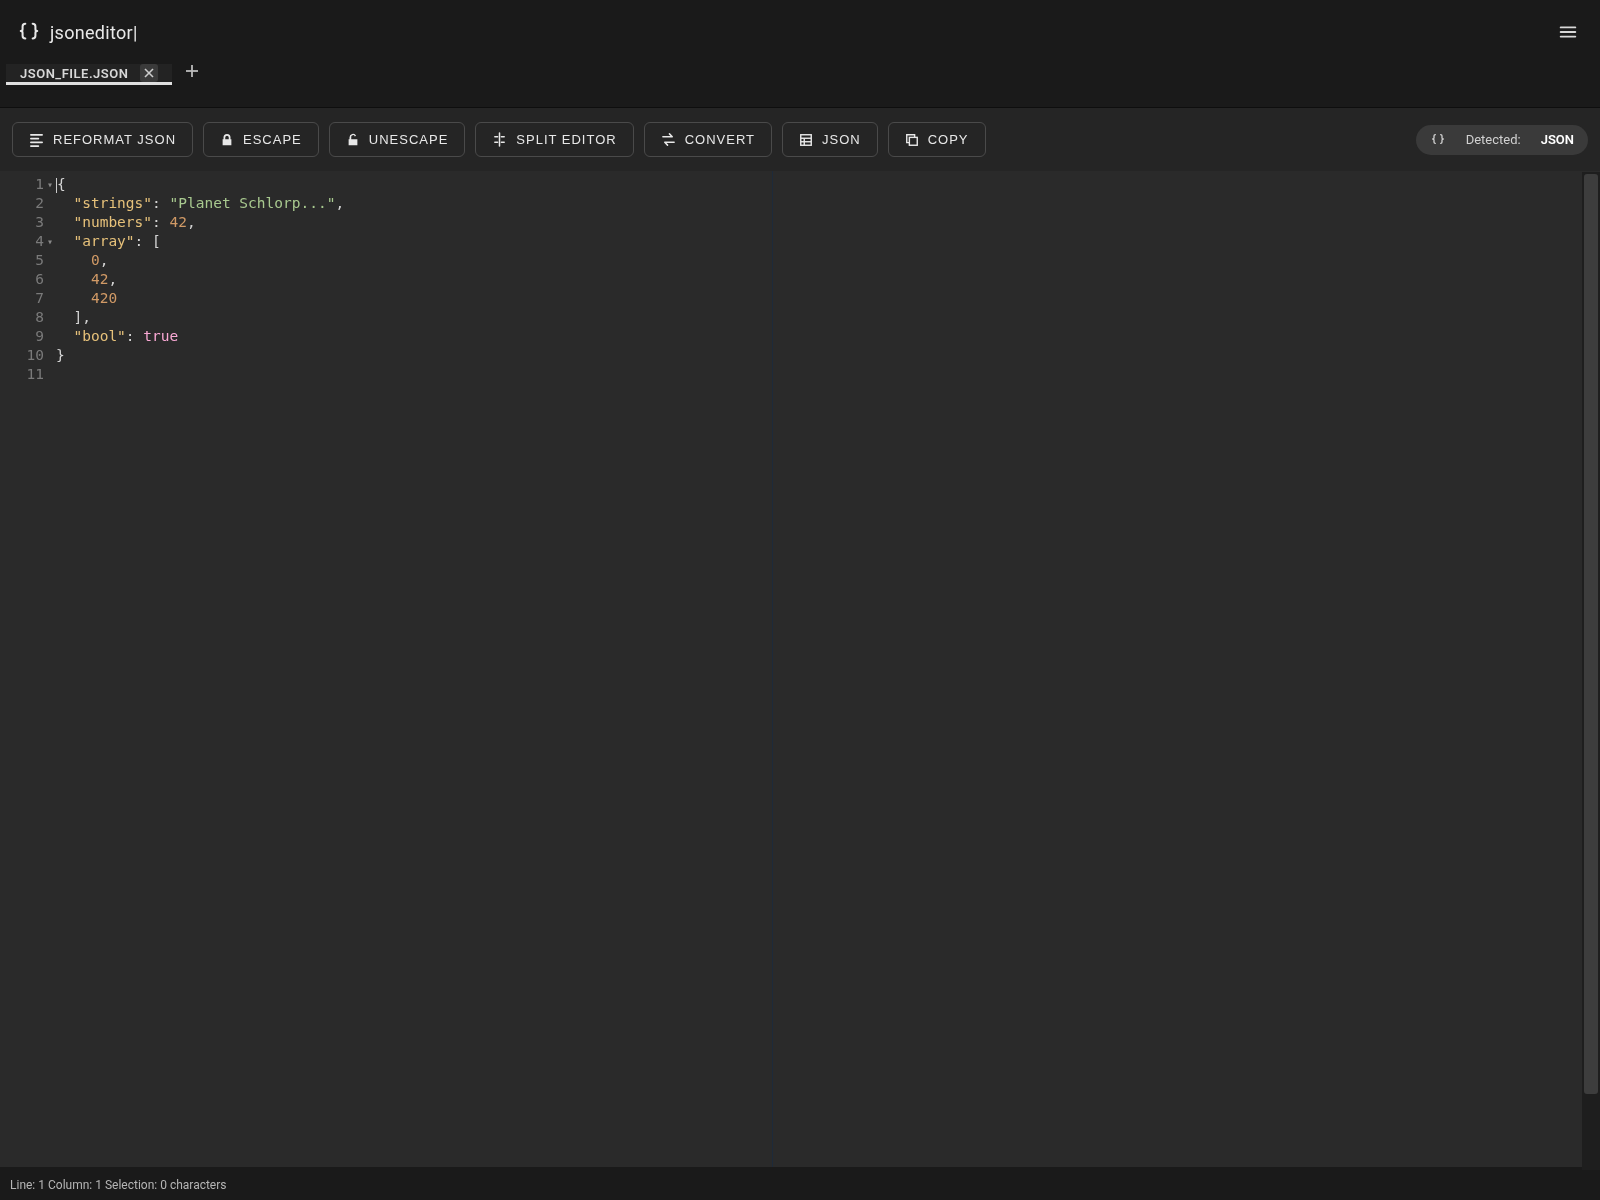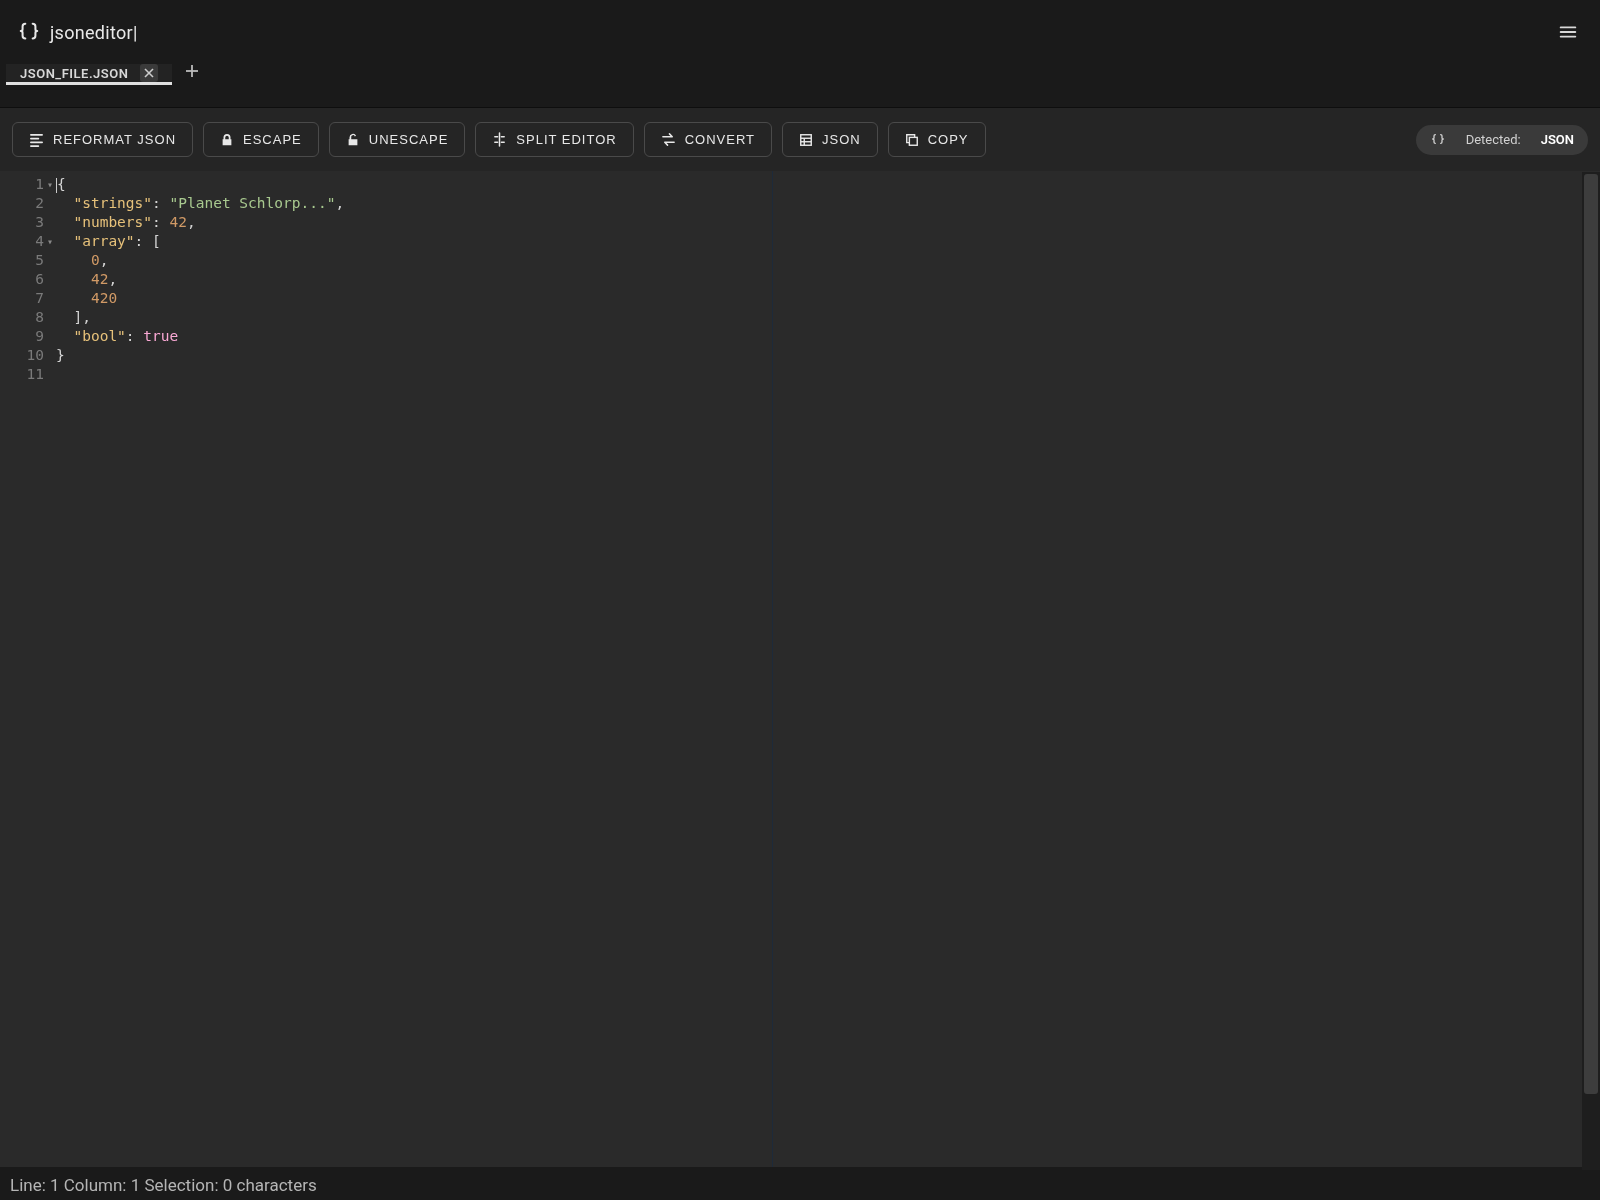--- a/index.html
+++ b/index.html
@@ -34,21 +34,21 @@
   .tok-str { color: #a8c98f; }
   .tok-num { color: #d19a66; }
   .tok-bool { color: #f9a8d4; }
   .tok-punc { color: #d4d4d4; }
   .print-margin { position: absolute; top: 0; bottom: 0; left: 722px; width: 1px; background: #1d2a3a; pointer-events: none; }
   .cursor-mark { display:inline-block; width:1px; height:15px; background:#ccc; vertical-align:middle; }
 
   .scrollbar-v { position: absolute; right: 0; top: 172px; width: 18px; bottom: 30px; background: #1e1e1e; }
   .scrollbar-thumb { position: absolute; left: 2px; right: 2px; top: 2px; height: 920px; background: #3d3d3d; border-radius: 3px; }
 
-  .statusbar { position: fixed; left: 0; right: 0; bottom: 0; height: 30px; background: #1a1a1a; display: flex; align-items: center; padding: 0 10px; font-size: 17px; color: #b5b5b5; margin-top: 24px; }
+  .statusbar { position: fixed; left: 0; right: 0; bottom: 0; height: 30px; background: #1a1a1a; display: flex; align-items: center; padding: 0 10px; font-size: 12px; color: #b5b5b5; margin-top: 24px; }
 </style>
 </head>
 <body>
 
 <div class="titlebar">
   <div class="titlebar-left">
     <span class="logo-icon">
       <svg width="22" height="22" viewBox="0 0 24 24" fill="none" stroke="#e8e8e8" stroke-width="2.2" stroke-linecap="round" stroke-linejoin="round">
           <path d="M8 3c-2 0-3 1-3 3v3c0 1.5-1 2-2 2 1 0 2 .5 2 2v3c0 2 1 3 3 3"></path>
           <path d="M16 3c2 0 3 1 3 3v3c0 1.5 1 2 2 2-1 0-2 .5-2 2v3c0 2-1 3-3 3"></path>

